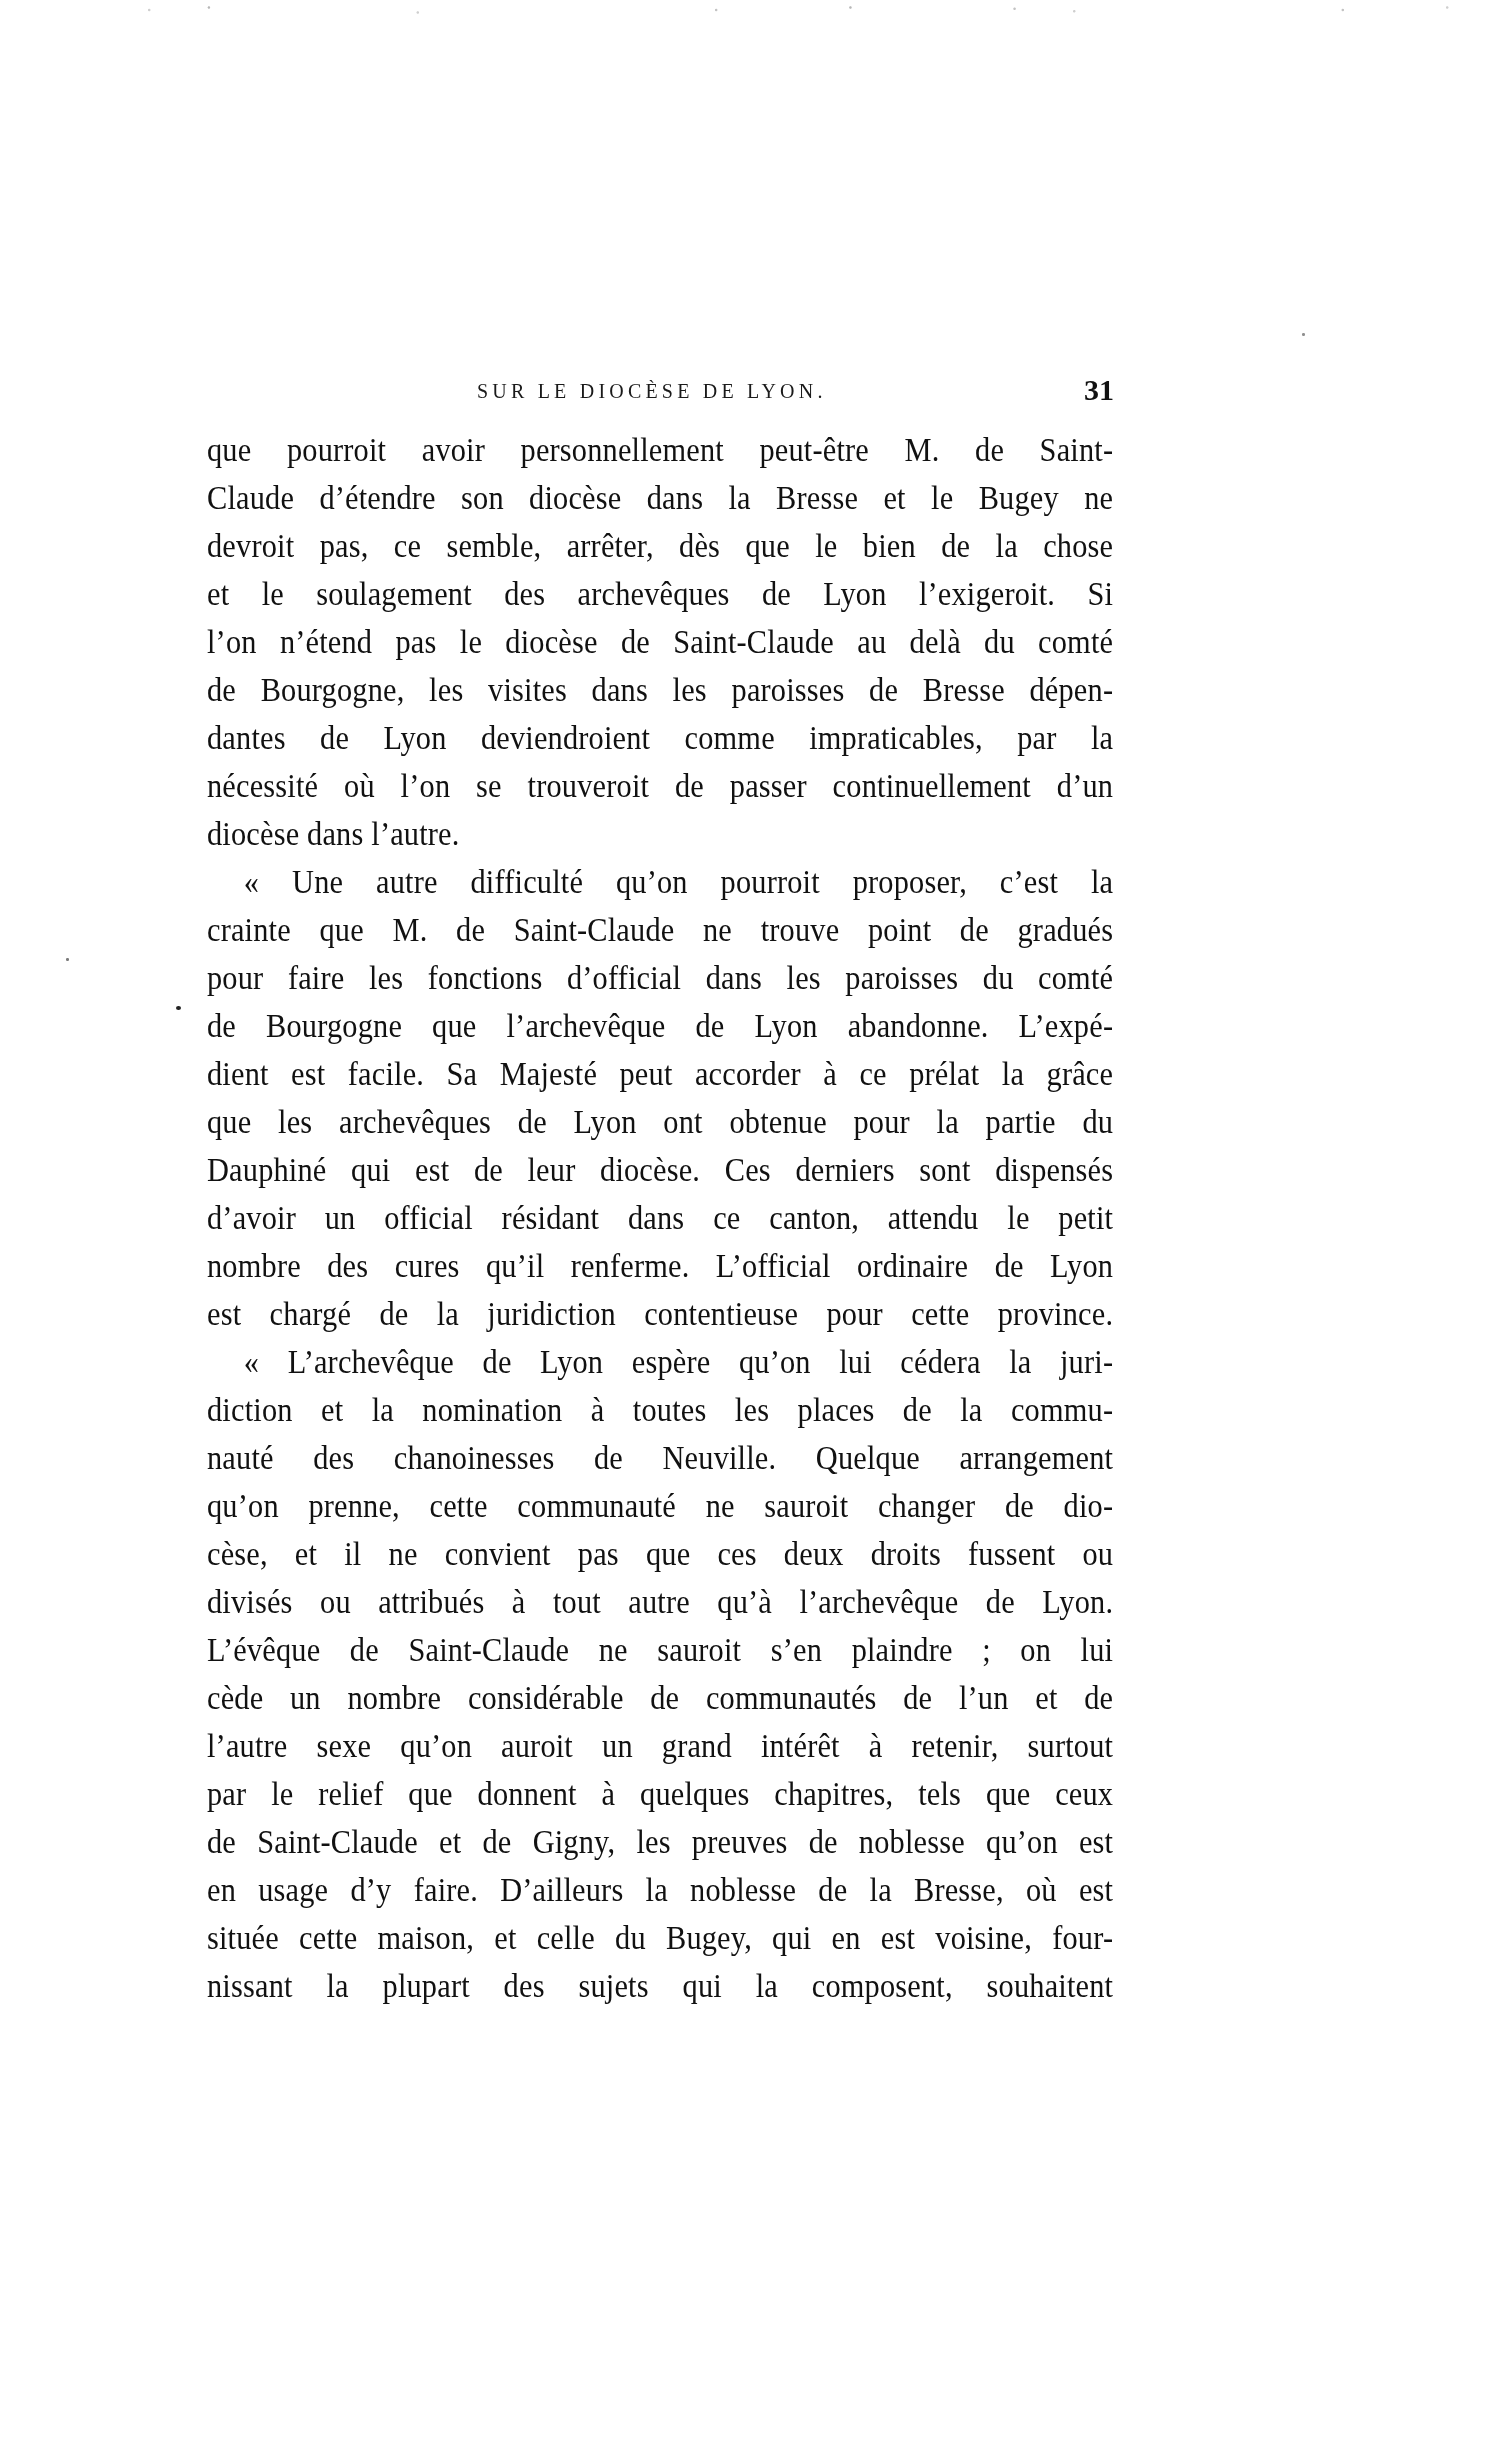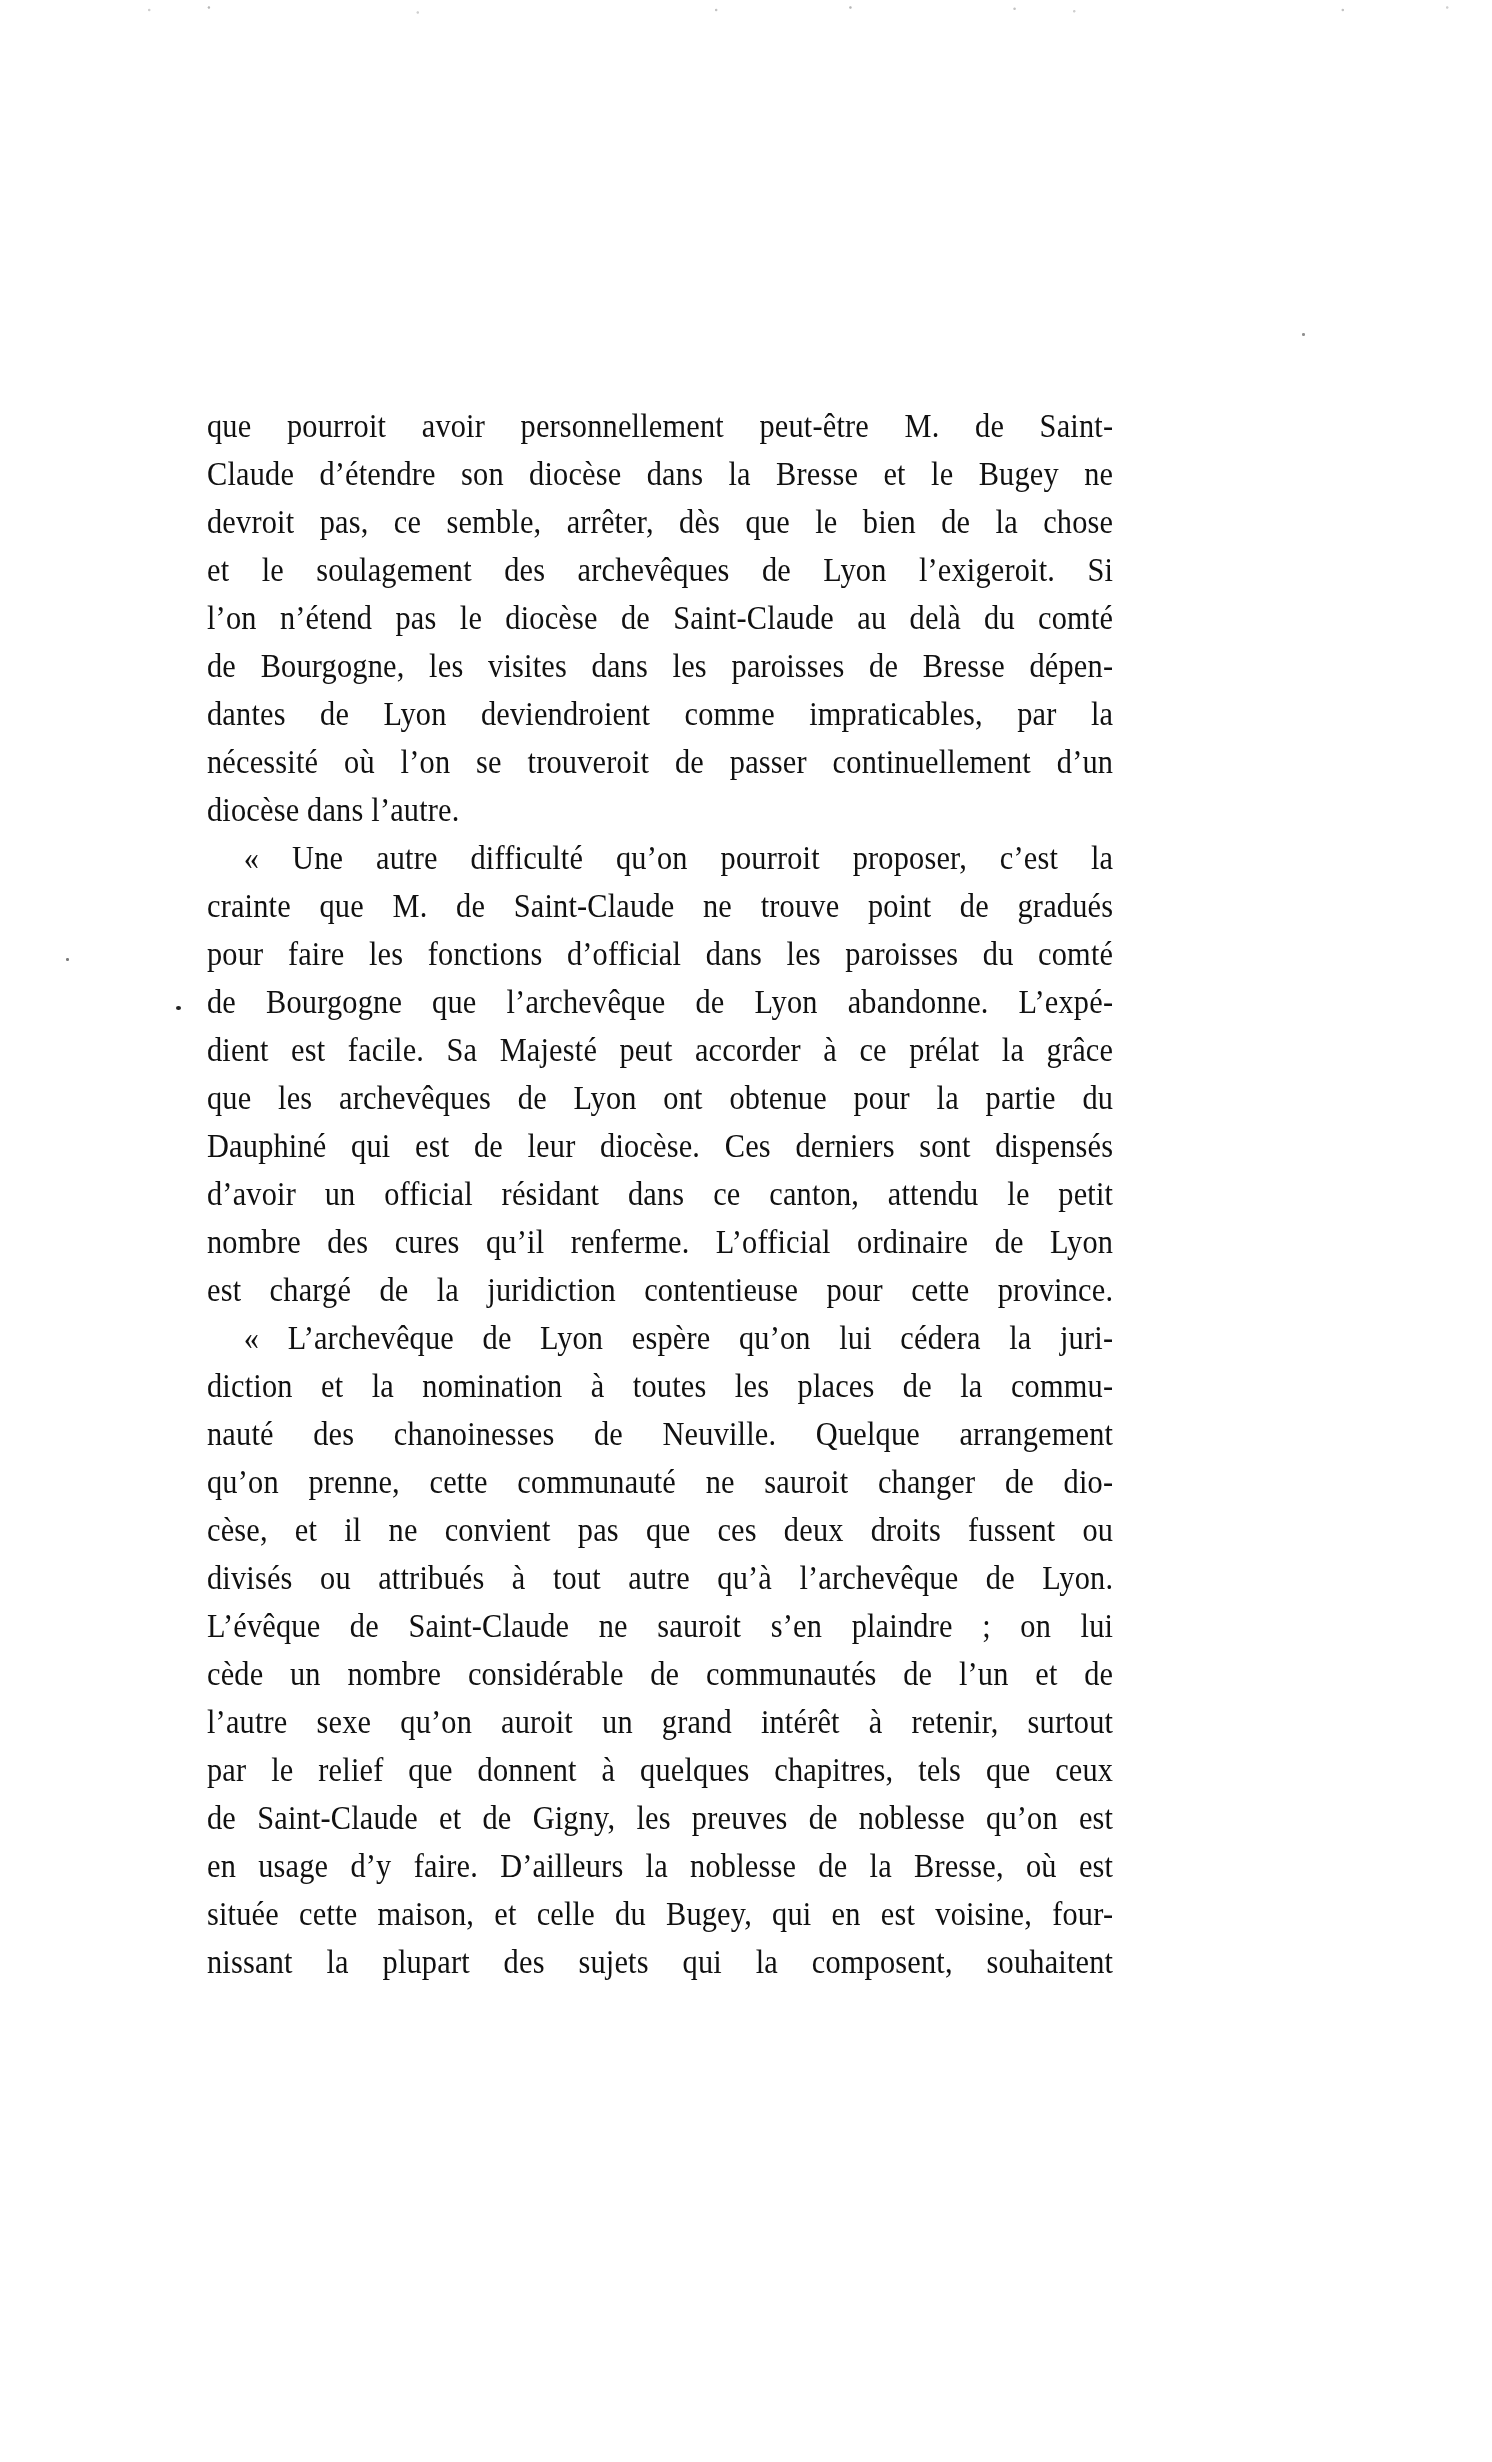--- a/index.html
+++ b/index.html
@@ -45,21 +45,21 @@
     right: 0;
     top: -3.4px;
     font-size: 30px;
     line-height: 34px;
     font-weight: bold;
     color: #111;
   }
   .body-text {
     position: absolute;
     left: 207px;
-    top: 402px;
+    top: 426px;
     width: 907px;
   }
   .line {
     display: block;
     height: 48px;
     line-height: 48px;
     font-size: 33px;
     white-space: nowrap;
     text-align: justify;
     text-align-last: justify;
@@ -97,20 +97,24 @@
       radial-gradient(circle at 97% 30%, #bbb 0 0.8px, transparent 1.7px);
     opacity: 0.7;
   }
 </style>
 </head>
 <body>
 
 <div class="page">
   <div class="scan-noise"></div>
 
+  <div class="running-head">
+    <span class="running-title">SUR LE DIOCÈSE DE LYON.</span>
+    <span class="page-number">31</span>
+  </div>
 
   <div class="body-text" id="body-text">
       <span class="line">que pourroit avoir personnellement peut-être M. de Saint-</span>
       <span class="line">Claude d’étendre son diocèse dans la Bresse et le Bugey ne</span>
       <span class="line">devroit pas, ce semble, arrêter, dès que le bien de la chose</span>
       <span class="line">et le soulagement des archevêques de Lyon l’exigeroit. Si</span>
       <span class="line">l’on n’étend pas le diocèse de Saint-Claude au delà du comté</span>
       <span class="line">de Bourgogne, les visites dans les paroisses de Bresse dépen-</span>
       <span class="line">dantes de Lyon deviendroient comme impraticables, par la</span>
       <span class="line">nécessité où l’on se trouveroit de passer continuellement d’un</span>

